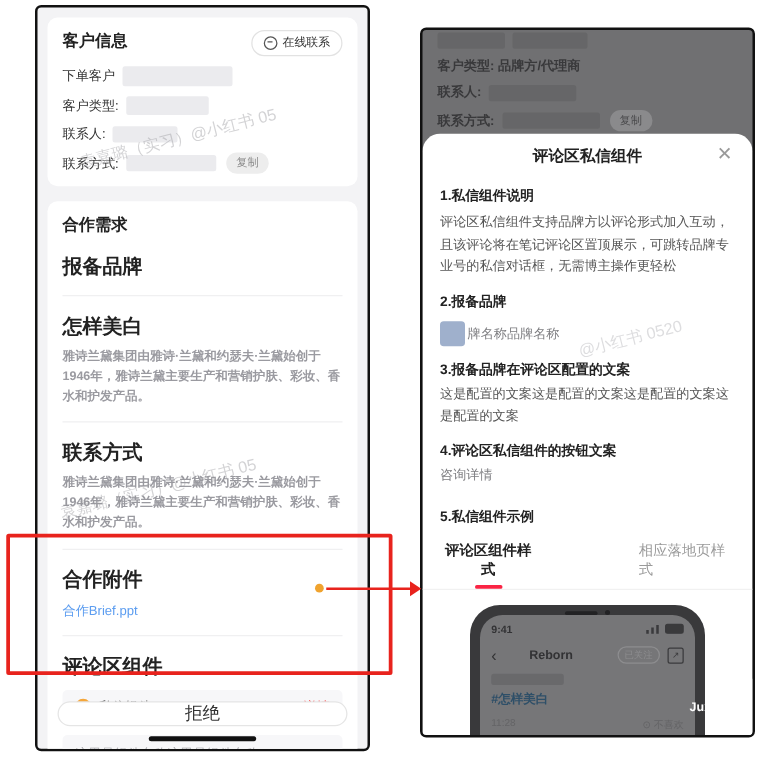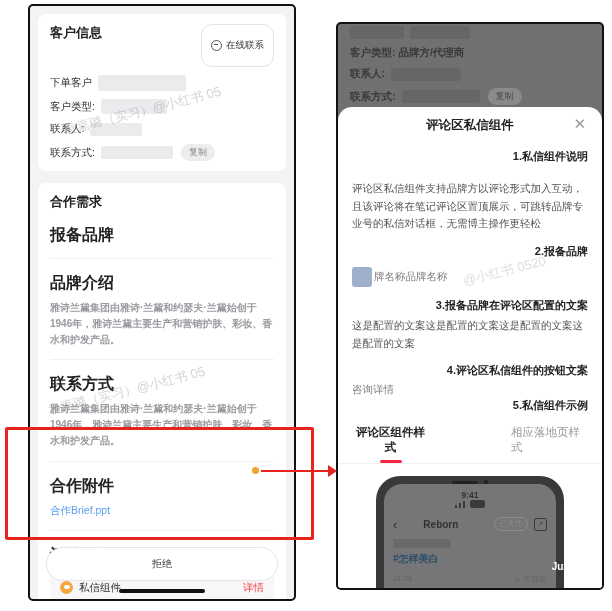--- a/index.html
+++ b/index.html
@@ -5,21 +5,21 @@
   html,body{margin:0;padding:0;}
   body{width:612px;height:611px;position:relative;background:#ffffff;
        font-family:"Liberation Sans","DejaVu Sans",sans-serif;overflow:hidden;}
   .phone{position:absolute;border:2px solid #111;border-radius:5px;overflow:hidden;box-sizing:border-box;}
   
   #left-phone{left:28px;top:4px;width:268px;height:597px;background:#f3f3f5;}
   .card{background:#fff;border-radius:8px;margin:8px 8px 0;padding:10px 12px;}
   .card-head{display:flex;align-items:flex-start;justify-content:space-between;}
   .sec-title{font-size:13px;font-weight:bold;color:#222;}
   .pill-btn{display:inline-flex;align-items:center;gap:4px;border:1px solid #e2e2e2;border-radius:11px;
-            padding:14px 9px;font-size:9.5px;color:#333;background:#fff;}
+            padding:3px 9px;font-size:9.5px;color:#333;background:#fff;}
   .chat-ic{width:9px;height:9px;border:1.2px solid #555;border-radius:50%;display:inline-block;position:relative;}
   .chat-ic::after{content:"";position:absolute;left:2px;top:3.2px;width:4px;height:1.2px;background:#555;}
   .info-row{display:flex;align-items:center;margin-top:8px;font-size:10.5px;color:#333;}
   .blur{background:#ebebee;border-radius:2px;display:inline-block;height:13px;margin-left:6px;}
   .blur.b1{width:88px;height:16px;}
   .blur.b2{width:66px;height:15px;}
   .blur.b3{width:52px;}
   .blur.b4{width:72px;}
   .copy-chip{background:#ededed;color:#8a8a8a;border-radius:9px;padding:2px 8px;font-size:9px;margin-left:8px;}
   .sub-title{font-size:16px;font-weight:bold;color:#222;margin-top:14px;}
@@ -29,51 +29,51 @@
   .para{font-size:10px;color:#9a9aa0;line-height:1.58;margin-top:6px;font-weight:bold;}
   .divider{border-top:1px solid #f0f0f1;margin-top:12px;}
   .link{font-size:10.5px;color:#5c9df0;margin-top:7px;}
   .comp-row{background:#f7f7f9;border-radius:4px;padding:7px 10px;display:flex;align-items:center;margin-top:8px;}
   .comp-ic{width:13px;height:13px;border-radius:50%;background:#f5a73b;margin-right:6px;position:relative;flex:0 0 auto;}
   .comp-ic::after{content:"";position:absolute;left:3.5px;top:3.5px;width:6px;height:4.5px;background:#fff;border-radius:2px;}
   .comp-name{font-size:10.5px;color:#333;}
   .detail-link{margin-left:auto;font-size:10.5px;color:#fa3e3e;}
   .comp-placeholder{background:#f7f7f9;border-radius:4px;padding:8px 10px;font-size:10.5px;color:#9a9aa0;margin-top:8px;}
   .footer-bar{position:absolute;left:0;right:0;bottom:18px;display:flex;gap:12px;padding:0 16px;}
-  .btn{flex:1;height:34px;border-radius:17px;display:flex;align-items:center;justify-content:center;font-size:10px;box-sizing:border-box;}
+  .btn{flex:1;height:20px;border-radius:17px;display:flex;align-items:center;justify-content:center;font-size:14px;box-sizing:border-box;}
   .btn.reject{background:#fff;border:1px solid #e5e5e5;color:#333;}
   .btn.accept{background:#fa2444;color:#fff;}
   .home-bar{position:absolute;left:50%;transform:translateX(-50%);bottom:6px;width:86px;height:4px;border-radius:2px;background:#111;}
   
   #right-phone{left:336px;top:22px;width:268px;height:568px;background:#707072;}
   .dim-wrap{padding:0 12px;}
   .dim-row{display:flex;align-items:center;margin-top:7px;font-size:10.5px;color:#39393b;font-weight:bold;}
   .dim-blur{background:#5f5f61;border-radius:2px;display:inline-block;height:13px;margin-left:6px;opacity:.55;}
   .dim-copy{background:#8a8a8c;color:#4a4a4c;border-radius:9px;padding:2px 8px;font-size:9px;margin-left:8px;font-weight:normal;}
   .modal{position:absolute;left:0;right:0;top:83px;bottom:0;background:#fff;border-radius:14px 14px 0 0;padding:0 14px;box-sizing:border-box;}
   .modal-head{position:relative;height:36px;display:flex;align-items:center;justify-content:center;}
   .modal-title{font-size:12.5px;font-weight:bold;color:#222;}
   .modal-close{position:absolute;right:2px;top:9px;font-size:15px;color:#9a9a9a;line-height:1;}
-  .m-sec-title{font-size:11px;font-weight:bold;color:#222;margin-top:11px;text-align:right;}
-  .m-para{font-size:10.5px;color:#555;line-height:1.68;margin-top:16px;}
+  .m-sec-title{font-size:11px;font-weight:bold;color:#222;margin-top:11px;}
+  .m-para{font-size:10.5px;color:#555;line-height:1.68;margin-top:6px;}
   .m-brand-row{display:flex;align-items:center;margin-top:8px;}
   .m-brand-blur{width:20px;height:20px;border-radius:3px;background:#9fb0cc;margin-right:2px;position:relative;}
   .m-brand-blur::before{content:"";position:absolute;left:-14px;top:-4px;width:30px;height:30px;border-radius:50%;background:#d9dfe9;z-index:-1;}
   .m-gray{font-size:10.5px;color:#7d7d80;}
   .tabs{display:flex;justify-content:center;gap:34px;margin-top:12px;position:relative;}
   .tab-active{font-size:11.5px;font-weight:bold;color:#222;position:relative;padding-bottom:8px;text-align:center;}
   .tab-active::after{content:"";position:absolute;left:50%;transform:translateX(-50%);bottom:0;width:22px;height:3px;border-radius:2px;background:#fa2444;}
   .tab-inactive{font-size:11.5px;color:#9a9a9a;padding-bottom:8px;margin-left:48px;}
   .tab-divider{border-top:1px solid #f1f1f1;margin:0 -14px;}
   .mockup{width:172px;margin:12px auto 0;background:#39393b;border-radius:24px 24px 0 0;padding:8px 8px 0;position:relative;}
   .mockup-cam{position:absolute;top:4px;left:50%;transform:translateX(-50%);display:flex;align-items:center;gap:6px;}
   .mockup-speaker{width:26px;height:3px;border-radius:2px;background:#222224;}
   .mockup-dot{width:4px;height:4px;border-radius:50%;background:#222224;}
   .mock-screen{background:#767678;border-radius:18px 18px 0 0;height:122px;padding:6px 9px 0;box-sizing:border-box;color:#323234;}
-  .mock-status{display:flex;justify-content:space-between;align-items:center;font-size:8.5px;font-weight:bold;flex-direction:column;}
+  .mock-status{display:flex;justify-content:space-between;align-items:center;font-size:8.5px;font-weight:bold;}
   .sig{display:inline-flex;gap:2px;align-items:flex-end;}
   .sig i{display:block;width:2px;background:#3a3a3c;}
   .batt{display:inline-block;width:13px;height:6px;border:1px solid #3a3a3c;border-radius:2px;background:#3a3a3c;margin-left:3px;}
   .mock-nav{display:flex;align-items:center;margin-top:9px;font-size:10px;}
   .mock-back{font-size:13px;line-height:1;}
   .mock-title{font-weight:bold;margin-left:26px;font-size:10px;}
   .mock-follow{margin-left:auto;border:1px solid #8d8d8f;color:#8d8d8f;border-radius:8px;font-size:7.5px;padding:1px 5px;}
   .mock-share{width:11px;height:11px;border:1.3px solid #3a3a3c;border-radius:2px;margin-left:6px;font-size:7px;display:flex;align-items:center;justify-content:center;color:#3a3a3c;}
   .mock-blur{width:58px;height:9px;background:#69696b;border-radius:2px;margin-top:8px;}
   .mock-hash{font-size:10px;font-weight:bold;color:#2e4f68;margin-top:4px;}
@@ -118,21 +118,21 @@
       <span class="blur b4"></span>
       <span class="copy-chip">复制</span>
     </div>
   </div>
 
   <div class="card" style="margin-top:12px;padding-bottom:14px;">
     <div class="sec-title">合作需求</div>
     <div class="sub-title">报备品牌</div>
     <div class="divider"></div>
 
-    <div class="sub-title">品牌介绍</div>
+    <div class="sub-title">怎样美白</div>
     <div class="para">雅诗兰黛集团由雅诗·兰黛和约瑟夫·兰黛始创于1946年，雅诗兰黛主要生产和营销护肤、彩妆、香水和护发产品。</div>
     <div class="divider"></div>
 
     <div class="sub-title">联系方式</div>
     <div class="para">雅诗兰黛集团由雅诗·兰黛和约瑟夫·兰黛始创于1946年，雅诗兰黛主要生产和营销护肤、彩妆、香水和护发产品。</div>
     <div class="divider"></div>
 
     <div class="sub-title">合作附件</div>
     <div class="link">合作Brief.ppt</div>
     <div class="divider"></div>
@@ -187,21 +187,21 @@
       <span class="m-brand-blur"></span>
       <span class="m-gray">牌名称品牌名称</span>
     </div>
 
     <div class="m-sec-title">3.报备品牌在评论区配置的文案</div>
     <div class="m-para" style="margin-top:4px;">这是配置的文案这是配置的文案这是配置的文案这是配置的文案</div>
 
     <div class="m-sec-title">4.评论区私信组件的按钮文案</div>
     <div class="m-gray" style="margin-top:5px;">咨询详情</div>
 
-    <div class="m-sec-title" style="margin-top:1px;">5.私信组件示例</div>
+    <div class="m-sec-title" style="margin-top:19px;">5.私信组件示例</div>
 
     <div class="tabs">
       <span class="tab-active">评论区组件样式</span>
       <span class="tab-inactive">相应落地页样式</span>
     </div>
     <div class="tab-divider"></div>
 
     <div class="mockup">
       <div class="mockup-cam">
         <span class="mockup-speaker"></span>

